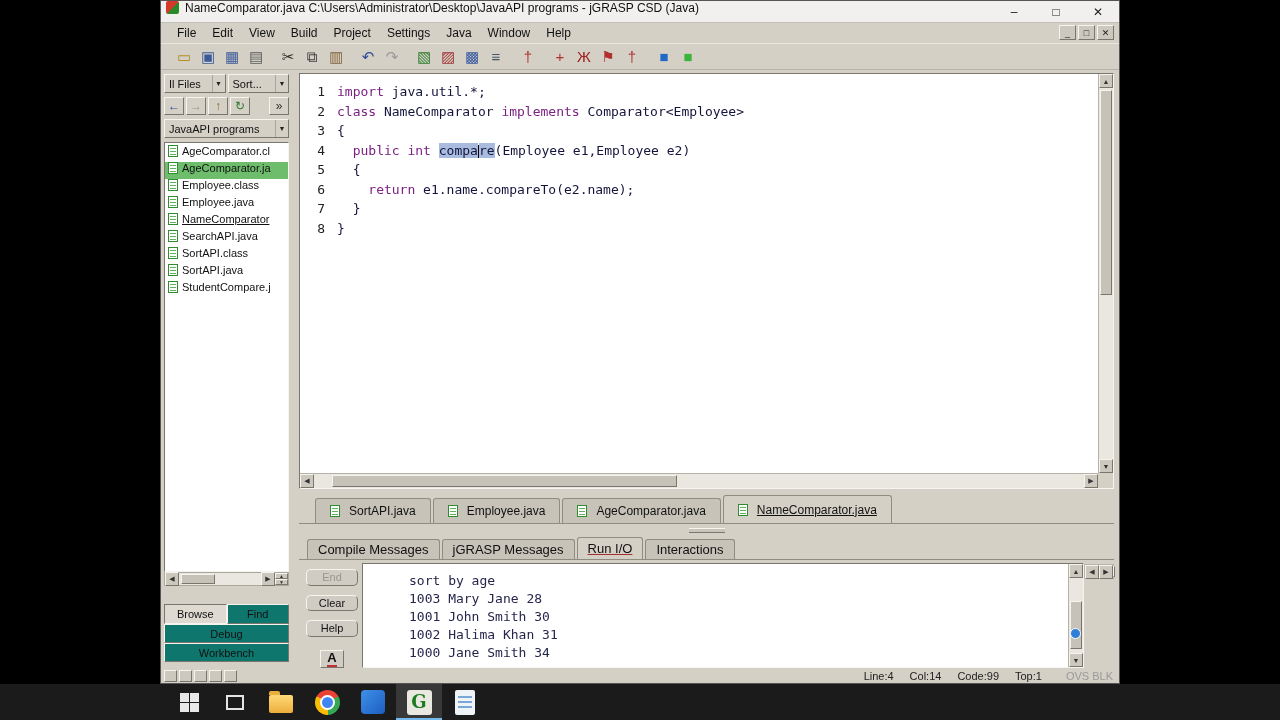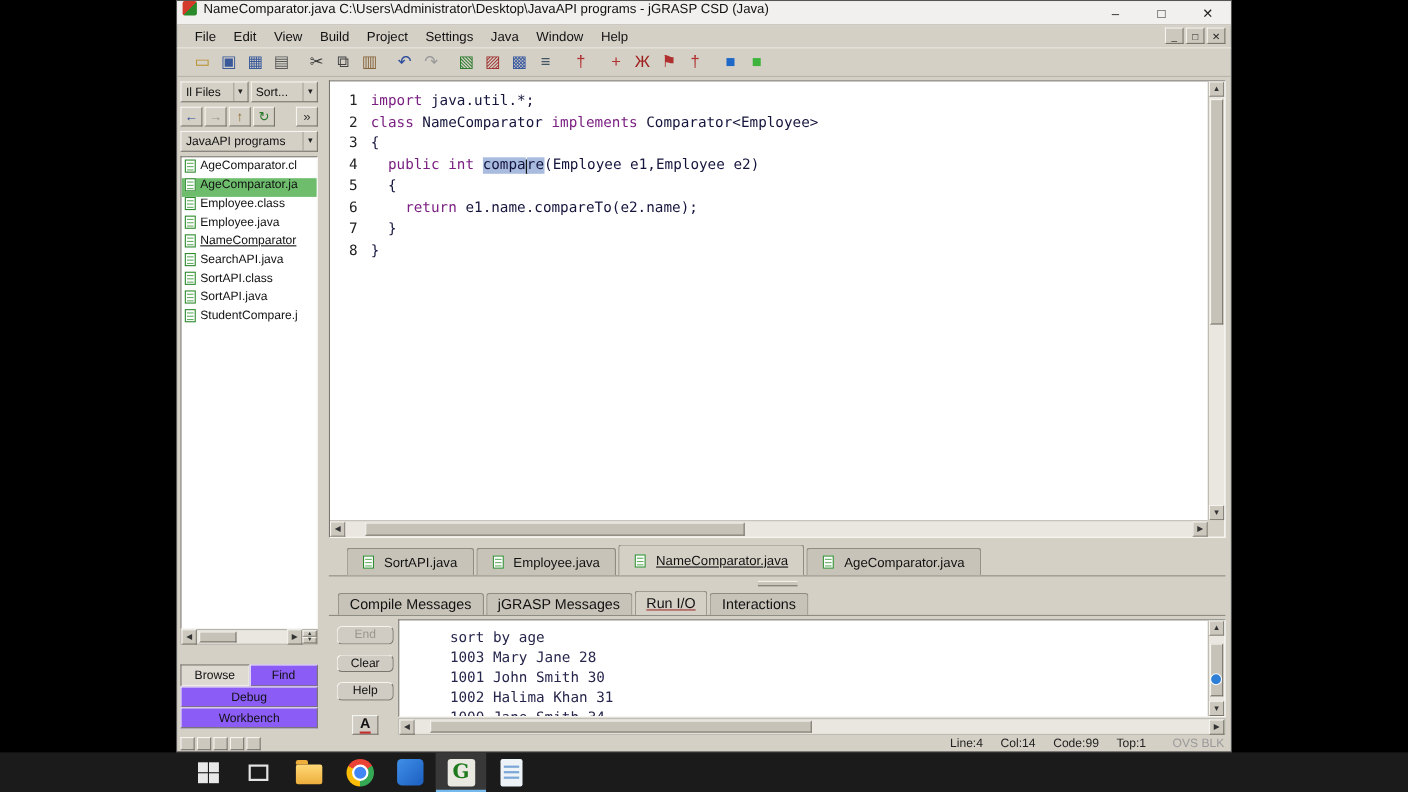--- a/index.html
+++ b/index.html
@@ -45,21 +45,21 @@
 
 .sb-btn{width:14px;height:14px;background:#ccc8be;border:1px solid;border-color:#f6f4ef #79766d #79766d #f6f4ef;font-size:7px;display:flex;align-items:center;justify-content:center;color:#333;flex:none}
 .sb-track{flex:1;position:relative;background:#e9e7e0;align-self:stretch}
 .sb-thumb{position:absolute;background:#c6c2b8;border:1px solid;border-color:#f6f4ef #79766d #79766d #f6f4ef}
 .hscroll{height:14px;display:flex;align-items:center;background:#e9e7e0;border:1px solid #aaa79d;flex:none}
 .hscroll .sb-thumb{top:1px;bottom:1px;left:2px;width:42%}
 .mini-vbtns{display:flex;flex-direction:column;width:13px;flex:none}
 .mini-vbtns .sb-btn{width:13px;height:6px;font-size:5px}
 
 .mode-row{display:flex;margin-top:18px;flex:none}
-.mode-btn{flex:1;height:20px;font-size:11px;display:flex;align-items:center;justify-content:center;background:#8b5cf6;border:1px solid;border-color:#f6f4ef #79766d #79766d #f6f4ef;color:#111}
+.mode-btn{flex:1;height:20px;font-size:11px;display:flex;align-items:center;justify-content:center;background:#0f766e;border:1px solid;border-color:#f6f4ef #79766d #79766d #f6f4ef;color:#111}
 .mode-btn.pressed{border-color:#79766d #f6f4ef #f6f4ef #79766d;background:#dedad2}
 .mode-btn.full{flex:none;height:19px;width:100%}
 
 
 .main-panel{flex:1;display:flex;flex-direction:column;padding:3px 5px 0 8px;min-width:0}
 .editor{height:416px;background:#fff;border:1px solid;border-color:#79766d #f6f4ef #f6f4ef #79766d;position:relative;overflow:hidden;flex:none}
 .code-area{position:absolute;left:0;top:0;right:15px;bottom:15px;padding:8px 0 0 10px;font-family:"DejaVu Sans Mono",monospace;font-size:13px;line-height:19.5px;overflow:hidden}
 .code-line{white-space:pre}
 .line-num{display:inline-block;width:15px;margin-right:12px;color:#222;text-align:right}
 .seg-plain{color:#14143c}
@@ -85,21 +85,21 @@
 .msgtab{height:20px;display:flex;align-items:center;padding:0 10px;font-size:13px;color:#111;background:#c7c3b9;border:1px solid #8f8c82;border-bottom:none;margin-right:2px;border-radius:3px 3px 0 0;white-space:nowrap}
 .msgtab.active{background:#d4d0c6;height:22px}
 .msgtab.active .mt-label{text-decoration:underline;text-decoration-color:#a03030}
 
 .io-panel{flex:1;display:flex;padding-top:3px;min-height:0}
 .io-btncol{width:63px;display:flex;flex-direction:column;align-items:center;padding:6px 0 0 3px;flex:none}
 .io-btn{width:52px;height:21px;margin-bottom:9px;font-size:11px;color:#111;display:flex;align-items:center;justify-content:center;background:#d0ccc3;border:1px solid;border-color:#f6f4ef #79766d #79766d #f6f4ef;border-radius:5px}
 .io-btn.disabled{color:#9a968c}
 .font-btn{width:24px;height:22px;margin-top:4px;background:#d0ccc3;border:1px solid;border-color:#f6f4ef #79766d #79766d #f6f4ef;display:flex;align-items:center;justify-content:center}
 .font-a{font-size:13px;font-weight:bold;color:#111;border-bottom:2px solid #c03030;line-height:1.1}
-.io-right{flex:1;display:flex;flex-direction:column;min-width:0}
+.io-right{flex:1;display:flex;flex-direction:row;min-width:0}
 .io-output{flex:1;background:#fff;border:1px solid;border-color:#79766d #f6f4ef #f6f4ef #79766d;position:relative;overflow:hidden}
 .io-text{position:absolute;left:0;top:0;right:15px;bottom:0;padding:8px 0 0 46px;font-family:"DejaVu Sans Mono",monospace;font-size:13px;line-height:18px;color:#26264c;overflow:hidden}
 .io-line{white-space:pre}
 .io-sys{color:#7d7258}
 .io-prompt{position:relative;height:18px;white-space:pre}
 .io-marker{position:absolute;left:-34px;top:2px;color:#a03020;font-size:11px;letter-spacing:-2px}
 .io-caret{display:inline-block;width:2px;height:14px;background:#111;vertical-align:middle}
 .io-output .vsb{bottom:0}
 .io-output .vsb .sb-thumb{left:1px;right:1px;bottom:4px;height:48px}
 .scroll-dot{position:absolute;right:2px;bottom:28px;width:11px;height:11px;border-radius:50%;background:#2f7fd6;border:1px solid #fff;z-index:2}
@@ -367,27 +367,27 @@
 
         <div class="filetab-bar">
             <div class="filetab">
               <span class="file-icon"></span>
               <span class="ft-label">SortAPI.java</span>
             </div>
             <div class="filetab">
               <span class="file-icon"></span>
               <span class="ft-label">Employee.java</span>
             </div>
+            <div class="filetab">
+              <span class="file-icon"></span>
+              <span class="ft-label">AgeComparator.java</span>
+            </div>
             <div class="filetab active">
               <span class="file-icon"></span>
               <span class="ft-label">NameComparator.java</span>
-            </div>
-            <div class="filetab">
-              <span class="file-icon"></span>
-              <span class="ft-label">AgeComparator.java</span>
             </div>
           </div>
 
         <div class="splitter">
             <div class="grip"></div>
           </div>
 
         <div class="msgtab-bar">
             <div class="msgtab">
               <span class="mt-label">Compile Messages</span>

